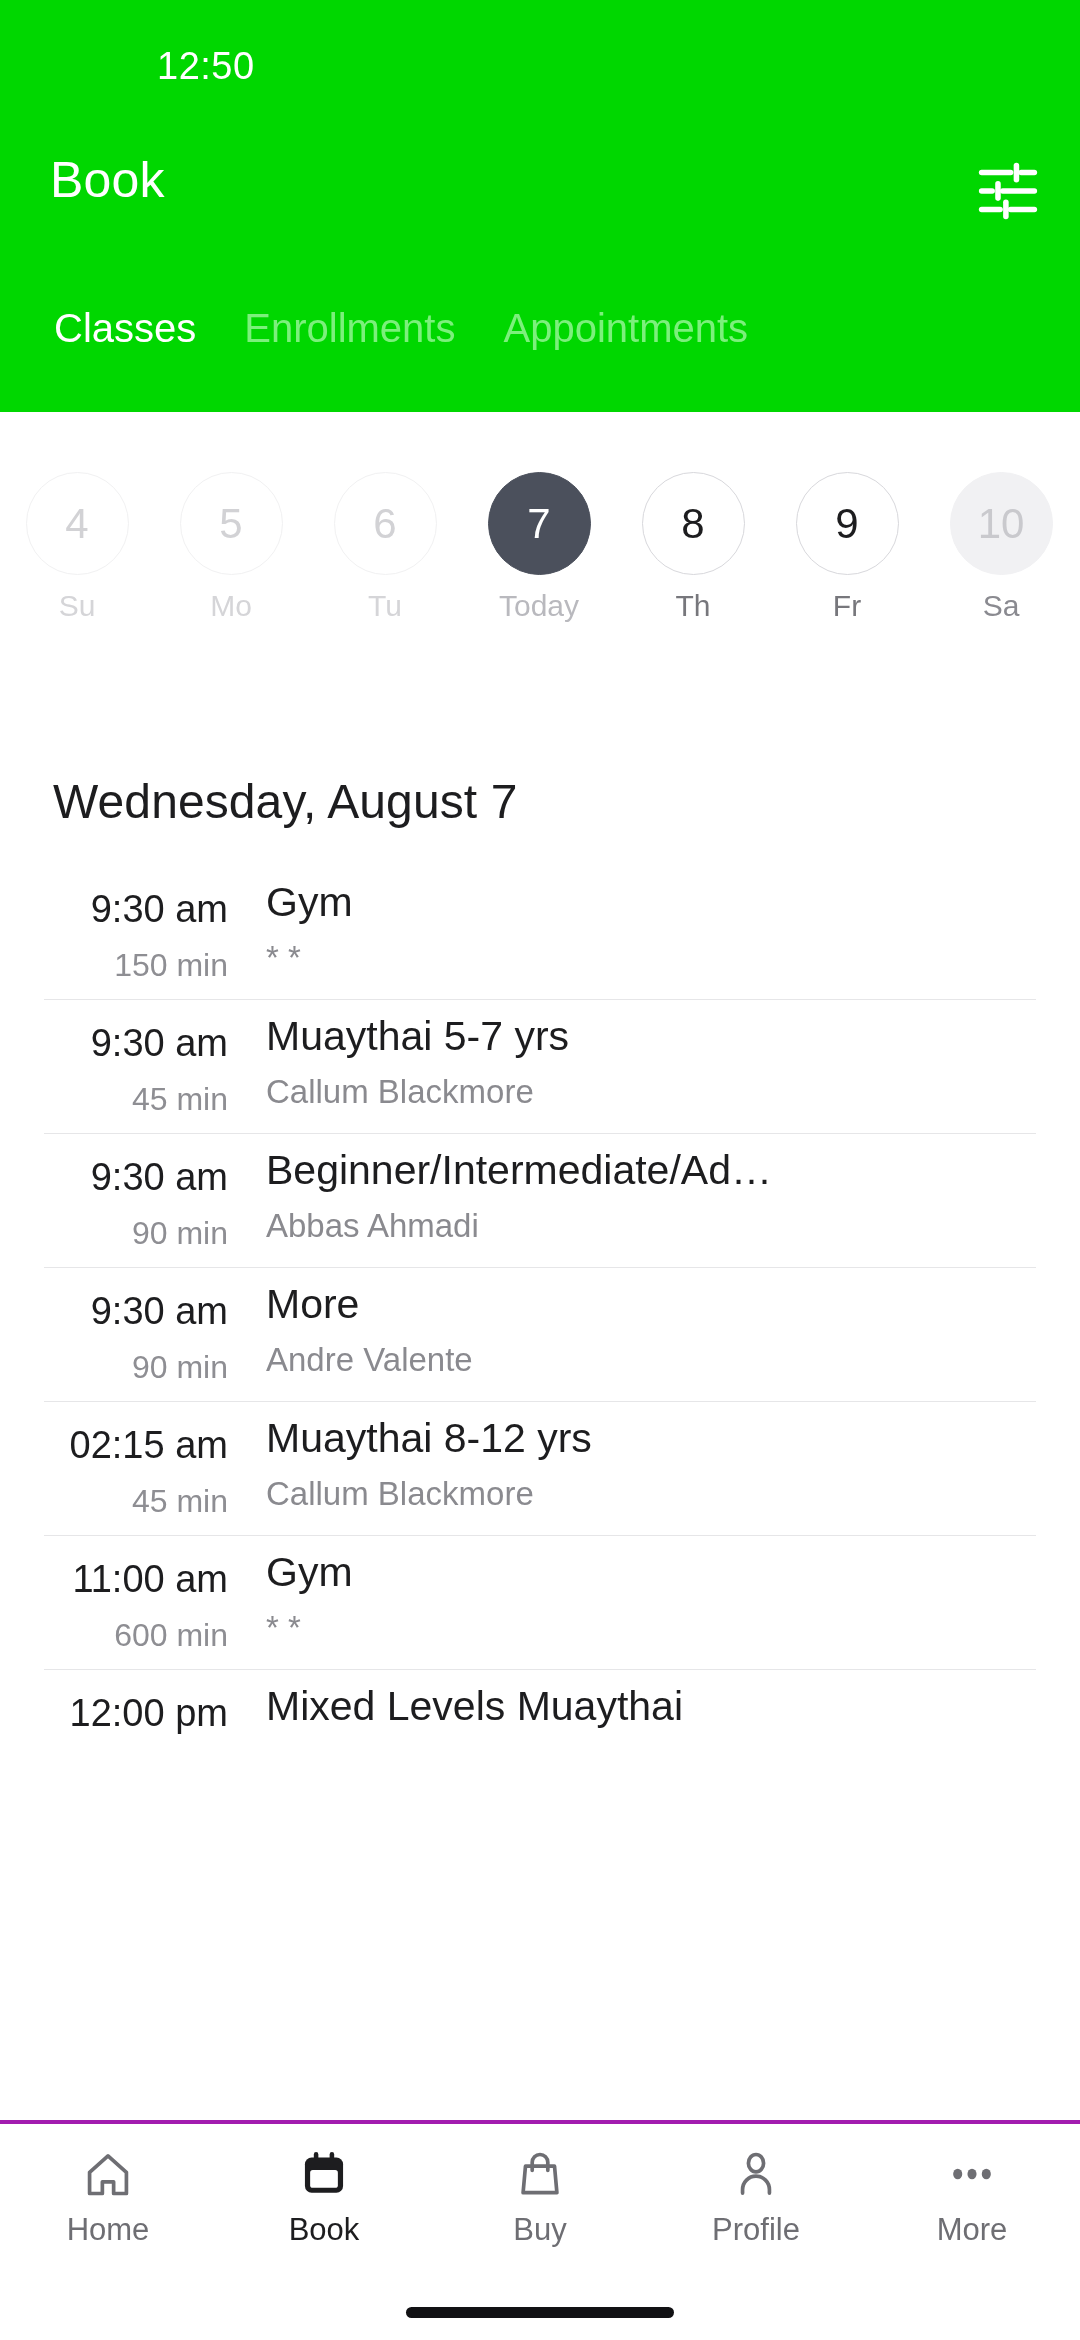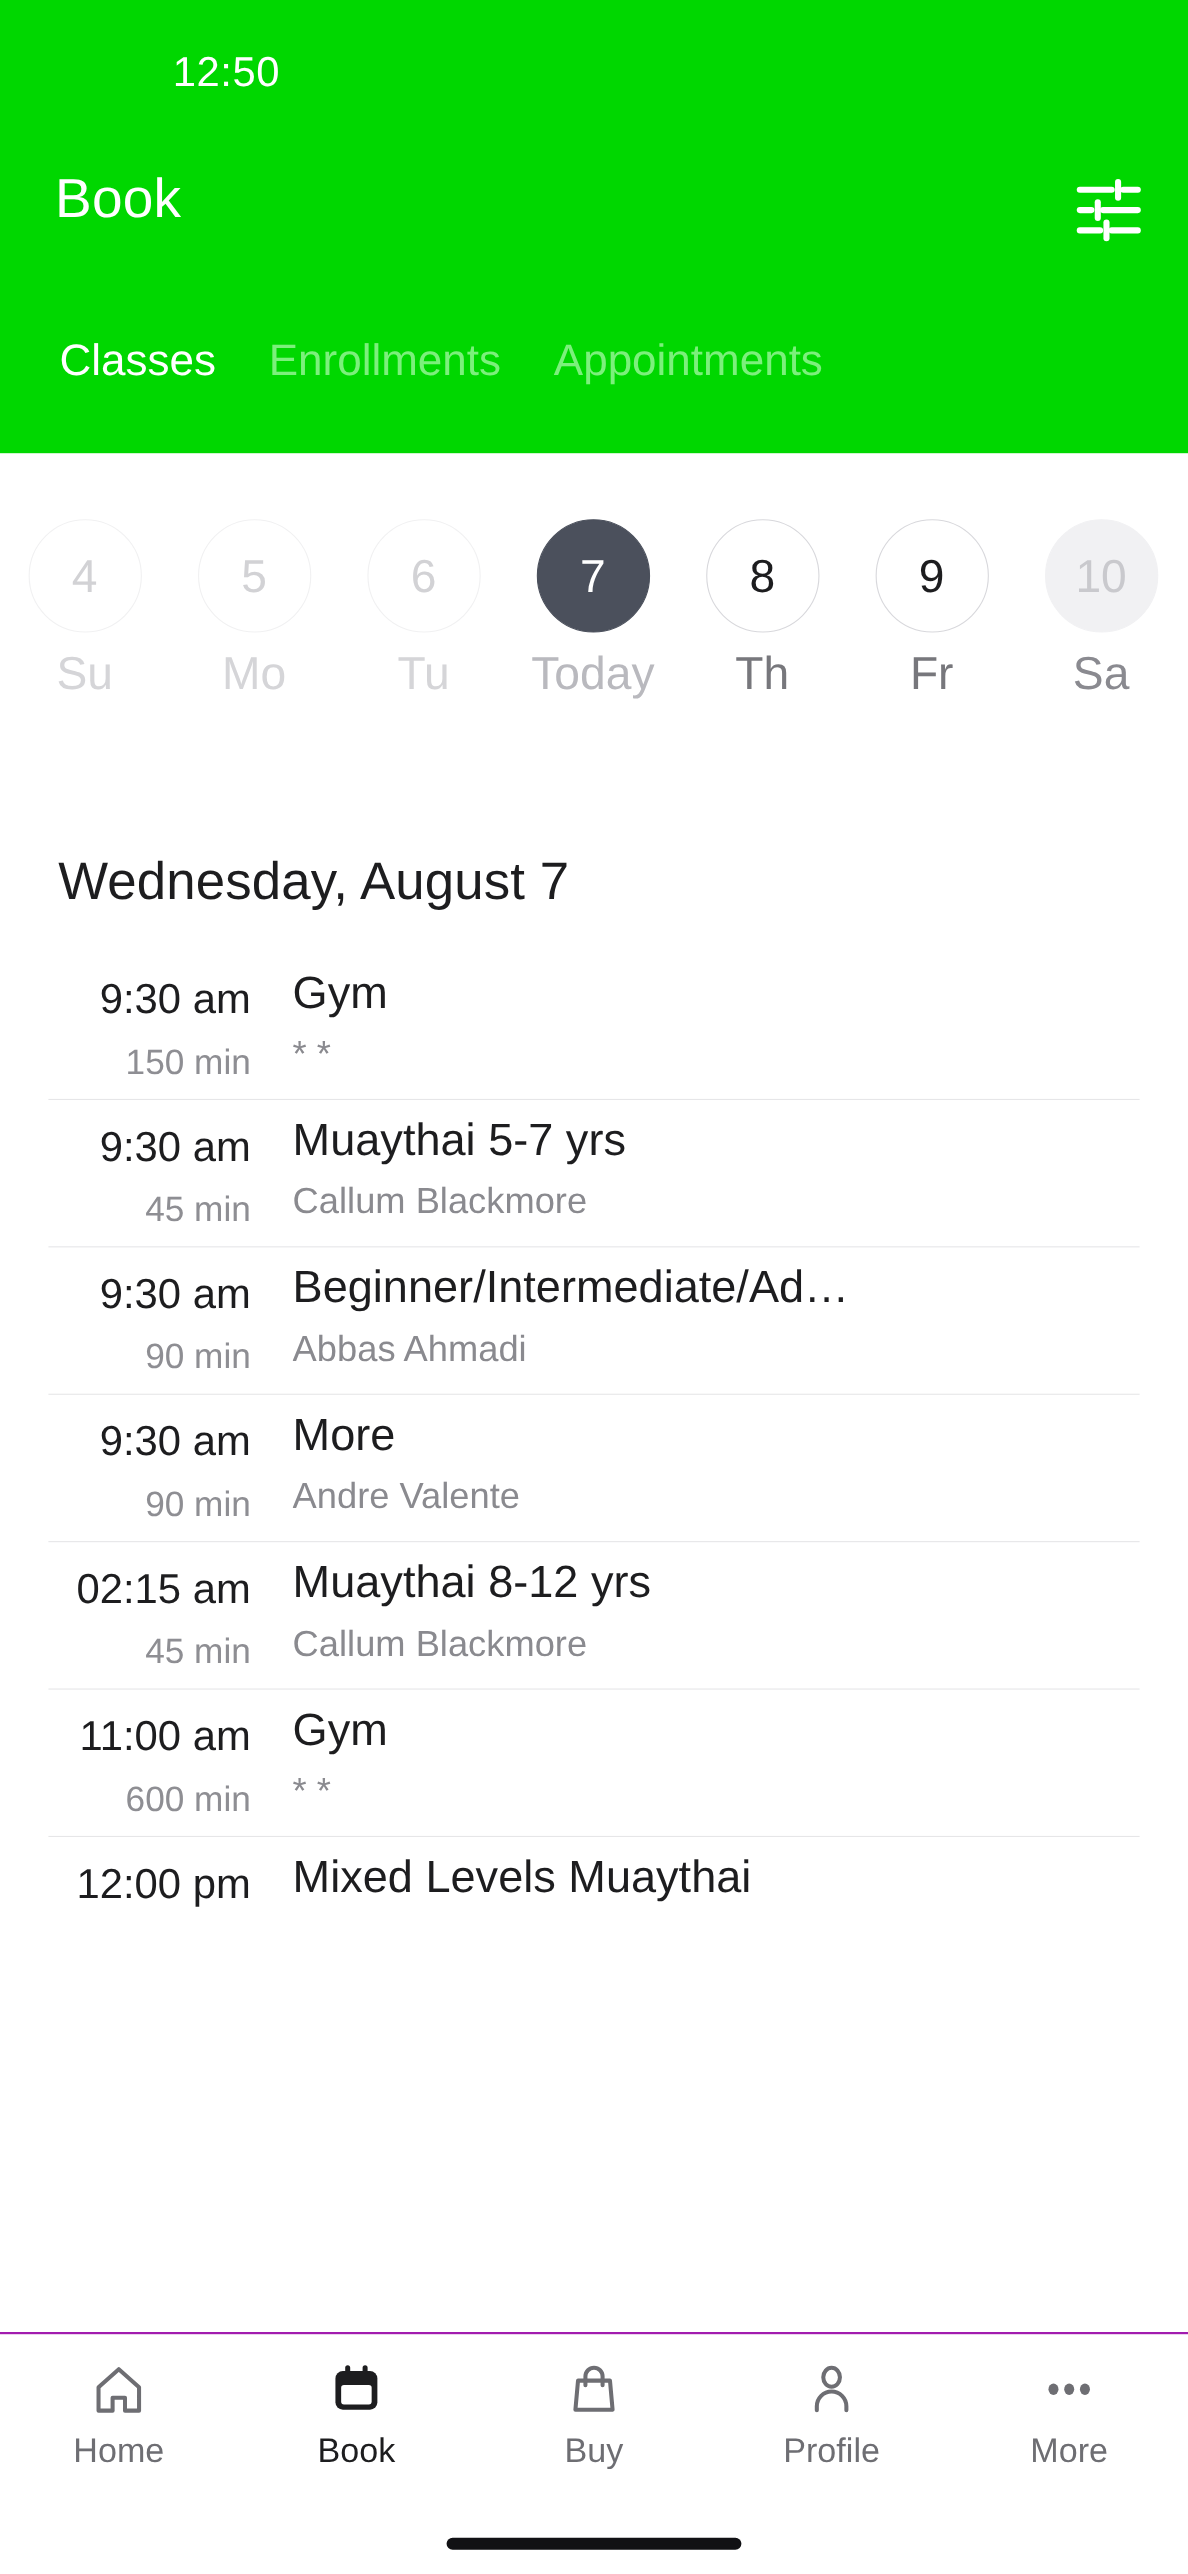--- a/index.html
+++ b/index.html
@@ -72,21 +72,21 @@
     display:flex; align-items:center; justify-content:center;
     font-size:42px; line-height:1;
     background:#ffffff;
   }
   .datecircle.past   { border:1px solid #f1f1f2; color:#d2d2d5; }
   .datecircle.today  { background:#4b505c; color:#ffffff; border:1px solid #4b505c; }
   .datecircle.future { border:1px solid #d8d8dc; color:#1d1d1f; }
   .datecircle.dim    { background:#f1f1f3; border:1px solid #f1f1f3; color:#c9c9cd; }
   .datelabel {
     margin-top:16px;
-    font-size:42px; line-height:1;
+    font-size:30px; line-height:1;
   }
   .datelabel.past   { color:#d5d5d8; }
   .datelabel.today  { color:#b9b9be; }
   .datelabel.future { color:#77777c; }
   .datelabel.dim    { color:#8a8a90; }
 
   
   .dayheading {
     position:absolute; left:53px; top:778px;
     font-size:48px; color:#1d1d1f; font-weight:400;
@@ -135,21 +135,21 @@
     font-size:33px; color:#8a8a8f; line-height:1.25;
     margin-top:9px;
     white-space:nowrap; overflow:hidden; text-overflow:ellipsis;
   }
 
   
   .bottomnav {
     position:absolute; left:0; bottom:0;
     width:1080px; height:220px;
     background:#ffffff;
-    border-top:2px solid #a21caf;
+    border-top:4px solid #a21caf;
     display:flex;
     align-items:flex-start;
     padding-top:22px;
   }
   .navitem {
     flex:1 1 0;
     display:flex; flex-direction:column;
     align-items:center; justify-content:flex-start;
   }
   .navicon {

